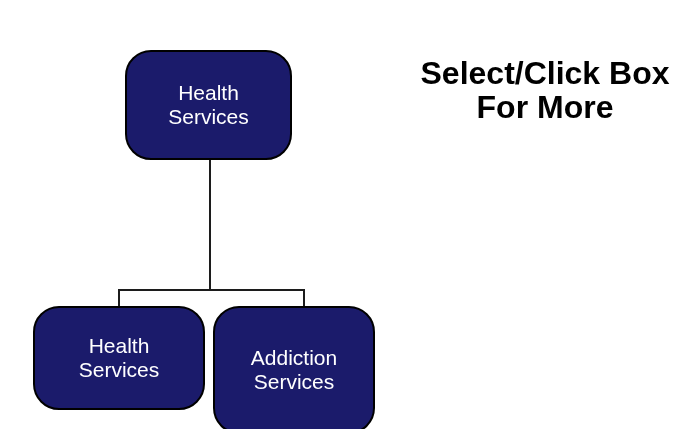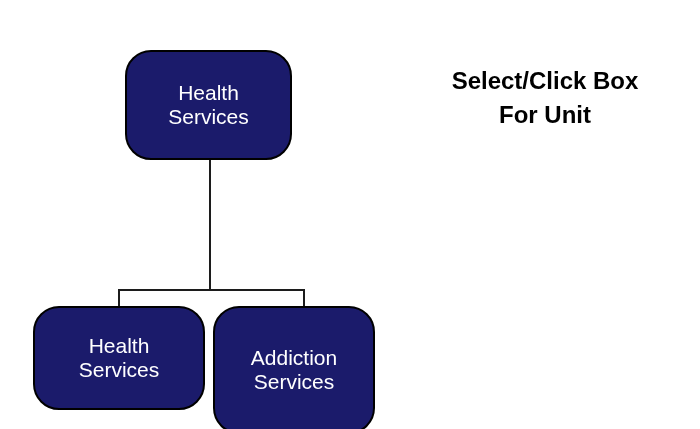--- a/index.html
+++ b/index.html
@@ -46,26 +46,26 @@
   }
   #box-root        { left: 125px; top: 50px;  width: 167px; height: 110px; }
   #box-child-left  { left: 33px;  top: 306px; width: 172px; height: 104px; }
   #box-child-right { left: 213px; top: 306px; width: 162px; height: 128px; }
   .box-label span { display: block; }
 
   
   .instruction {
     position: absolute;
     left: 400px;
-    top: 64px;
+    top: 56px;
     width: 290px;
     text-align: center;
     color: var(--instruction-text, #000000);
     font-weight: bold;
-    font-size: 24px;
+    font-size: 32px;
     line-height: 34px;
   }
   .instruction div { display: block; }
 </style>
 </head>
 <body>
 
 <div class="screen">
 
   <div class="connector v" id="conn-root-vertical"></div>
@@ -89,16 +89,16 @@
 
   <div class="box" id="box-child-right">
     <div class="box-label">
       <span>Addiction</span>
       <span>Services</span>
     </div>
   </div>
 
   <div class="instruction">
     <div>Select/Click Box</div>
-    <div>For Unit</div>
+    <div>For More</div>
   </div>
 
 </div>
 
 </body></html>

